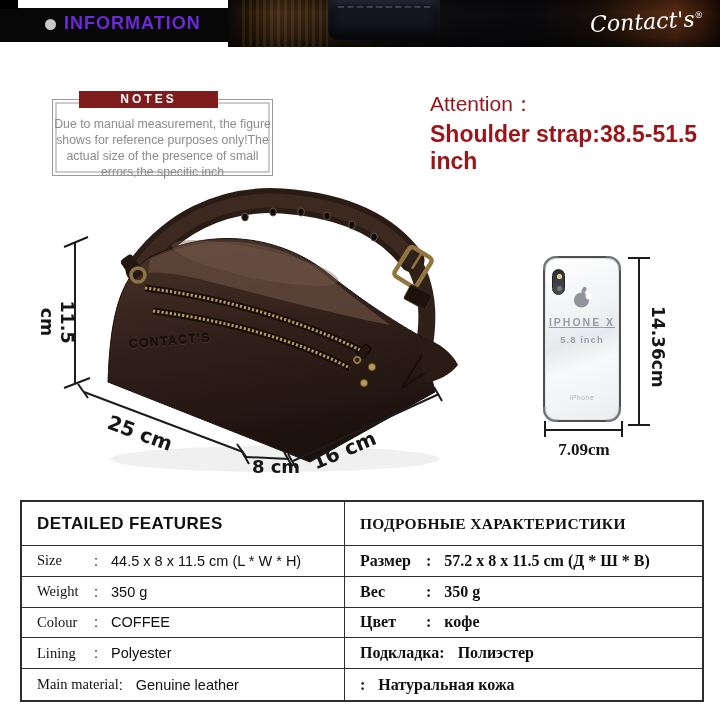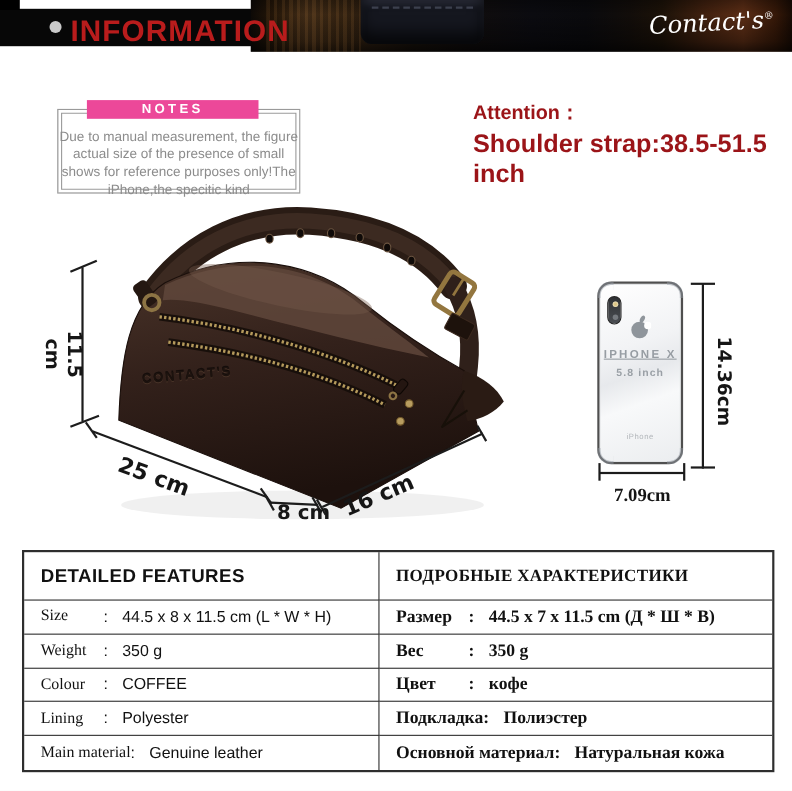--- a/index.html
+++ b/index.html
@@ -19,38 +19,38 @@
       linear-gradient(90deg,#0d0906 0%,#241608 4%,#473019 10%,#3a2713 16%,#2b1d10 22%,#19120c 30%,#100d0d 40%,#0b0b10 52%,#0a0a0d 62%,#120d0a 70%,#1c1208 76%,#42210f 84%,#5b2d15 91%,#351808 97%,#180b04 100%); }
   .hero-wood { position:absolute; left:14px; top:0; width:86px; height:47px; opacity:.55;
     background:repeating-linear-gradient(90deg, rgba(133,89,44,.35) 0 3px, rgba(28,17,7,.35) 3px 7px); }
   .hero-item { position:absolute; left:100px; top:0; width:112px; height:40px;
     background:#15171f; border-radius:0 0 10px 10px;
     box-shadow:inset 0 -10px 14px rgba(0,0,0,.7), inset 0 4px 6px rgba(90,95,115,.25); }
   .hero-item::after { content:""; position:absolute; left:10px; right:10px; top:6px;
     border-top:2px dashed #3c404e; }
   .hdr-bullet { position:absolute; left:45px; top:19px; width:11px; height:11px;
     border-radius:50%; background:#c9c9c9; z-index:3; }
-  .hdr-title { position:absolute; left:64px; top:13px; z-index:3; color:#b91c1c;
-    font-size:27px; font-weight:bold; letter-spacing:1px; }
+  .hdr-title { position:absolute; left:64px; top:13px; z-index:3; color:#6d28d9;
+    font-size:18px; font-weight:bold; letter-spacing:1px; }
   .hdr-brand { position:absolute; right:16px; top:9px; z-index:3; color:#fff;
     font-family:"DejaVu Serif","Liberation Serif",serif; font-style:italic;
     font-size:22px; transform:rotate(-3deg); }
   .hdr-brand sup { font-size:9px; vertical-align:super; }
   
   .notes-box { position:absolute; left:52px; top:99px; width:221px; height:77px;
     border:1px solid #9a9a9a; background:#fff;
     box-shadow:inset 0 0 0 2.5px #ffffff, inset 0 0 0 3.5px #9a9a9a;
     padding-top:16px; }
-  .notes-tab { position:absolute; left:79px; top:91px; width:156px; height:17px;
-    background:#ec4899; color:#fff; font-size:12px; font-weight:bold;
+  .notes-tab { position:absolute; left:79px; top:91px; width:139px; height:17px;
+    background:#7f1d1d; color:#fff; font-size:12px; font-weight:bold;
     letter-spacing:3px; text-align:center; line-height:17px; z-index:2; }
   .notes-line { text-align:center; font-size:12.3px; line-height:16px; color:#8c8c8c; }
   
   .attn { position:absolute; left:430px; top:90px; color:#9b1418; }
-  .attn-title { font-size:18px; font-weight:bold; }
+  .attn-title { font-size:21px; font-weight:normal; }
   .attn-text { font-size:23px; font-weight:bold; margin-top:3px; }
   
   .bag-svg { position:absolute; left:20px; top:185px; }
   .dim-label { position:absolute; text-align:center; font-weight:600; color:#161616;
     font-family:"DejaVu Sans","Liberation Sans",sans-serif; }
   .dim-h   { left:20px;  top:302px; width:74px; font-size:17.5px; transform:rotate(90deg); }
   .dim-25  { left:104px; top:421px; width:72px; font-size:20px; transform:rotate(20deg); }
   .dim-8   { left:251px; top:456px; width:50px; font-size:18px; }
   .dim-16  { left:307px; top:438px; width:74px; font-size:20px; transform:rotate(-23deg); }
   .bag-logo { position:absolute; left:124px; top:334px; width:92px; text-align:center;
@@ -116,23 +116,23 @@
     </div>
     <div class="hdr-notch"></div>
     <span class="hdr-bullet"></span>
     <div class="hdr-title">INFORMATION</div>
     <div class="hdr-brand"><span>Contact's</span><sup>®</sup></div>
   </div>
 
   <div class="notes-tab">NOTES</div>
   <div class="notes-box">
     <div class="notes-line">Due to manual measurement, the figure</div>
+    <div class="notes-line">shows for reference purposes only!The</div>
     <div class="notes-line">actual size of the presence of small</div>
-    <div class="notes-line">shows for reference purposes only!The</div>
-    <div class="notes-line">iPhone,the specitic kind</div>
+    <div class="notes-line">errors,the specitic inch</div>
   </div>
 
   <div class="attn">
     <div class="attn-title">Attention：</div>
     <div class="attn-text">Shoulder strap:38.5-51.5 inch</div>
   </div>
 
   <svg class="bag-svg" width="450" height="300" viewBox="0 0 450 300">
     <defs>
       <linearGradient id="bagGrad" x1="0" y1="0" x2="0.25" y2="1">
@@ -239,21 +239,21 @@
     <div class="cell ru h-ru">ПОДРОБНЫЕ ХАРАКТЕРИСТИКИ</div>
 
     <div class="cell en">
         <span class="lbl-en">Size</span>
         <span>:</span>
         <span class="val">44.5 x 8 x 11.5 cm  (L * W * H)</span>
       </div>
     <div class="cell ru">
         <span class="lbl-ru">Размер</span>
         <span>:</span>
-        <span class="val">44.5 x 7 x 11.5 cm (Д * Ш * В)</span>
+        <span class="val">57.2 x 8 x 11.5 cm (Д * Ш * В)</span>
       </div>
 
     <div class="cell en">
         <span class="lbl-en">Weight</span>
         <span>:</span>
         <span class="val">350 g</span>
       </div>
     <div class="cell ru">
         <span class="lbl-ru">Вес</span>
         <span>:</span>
@@ -281,19 +281,18 @@
         <span>:</span>
         <span class="val">Полиэстер</span>
       </div>
 
     <div class="cell en last">
         <span class="lbl-en">Main material</span>
         <span>:</span>
         <span class="val">Genuine leather</span>
       </div>
     <div class="cell ru last">
-        <span class="lbl-ru">Основной материал</span>
         <span>:</span>
         <span class="val">Натуральная кожа</span>
       </div>
   </div>
 
 </div>
 
 </body></html>

